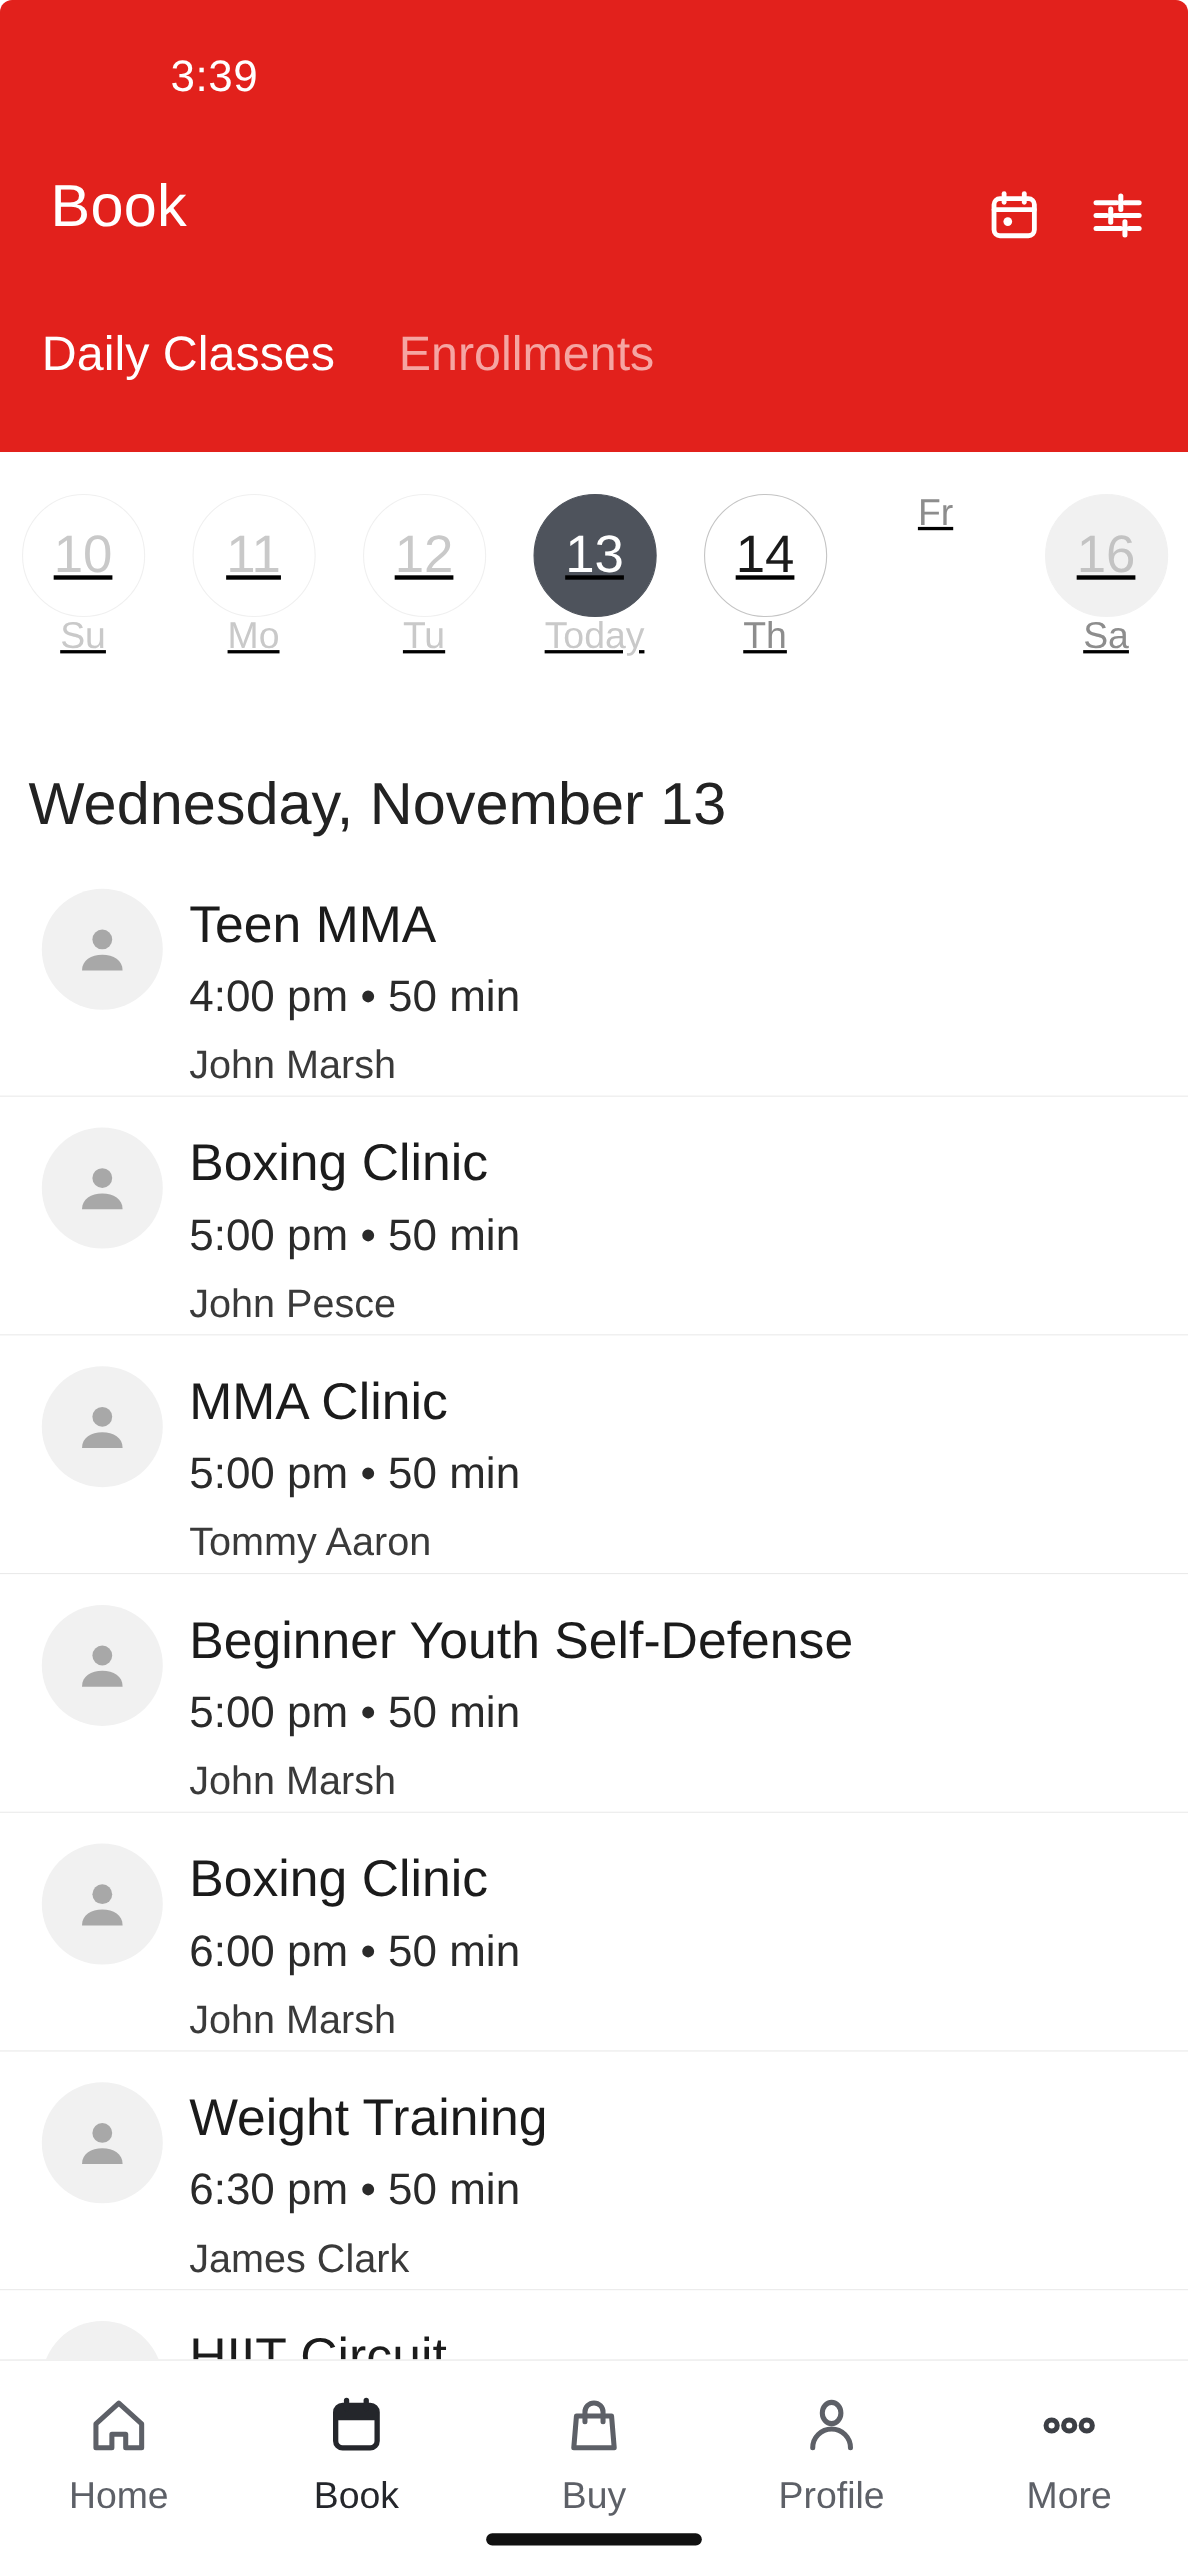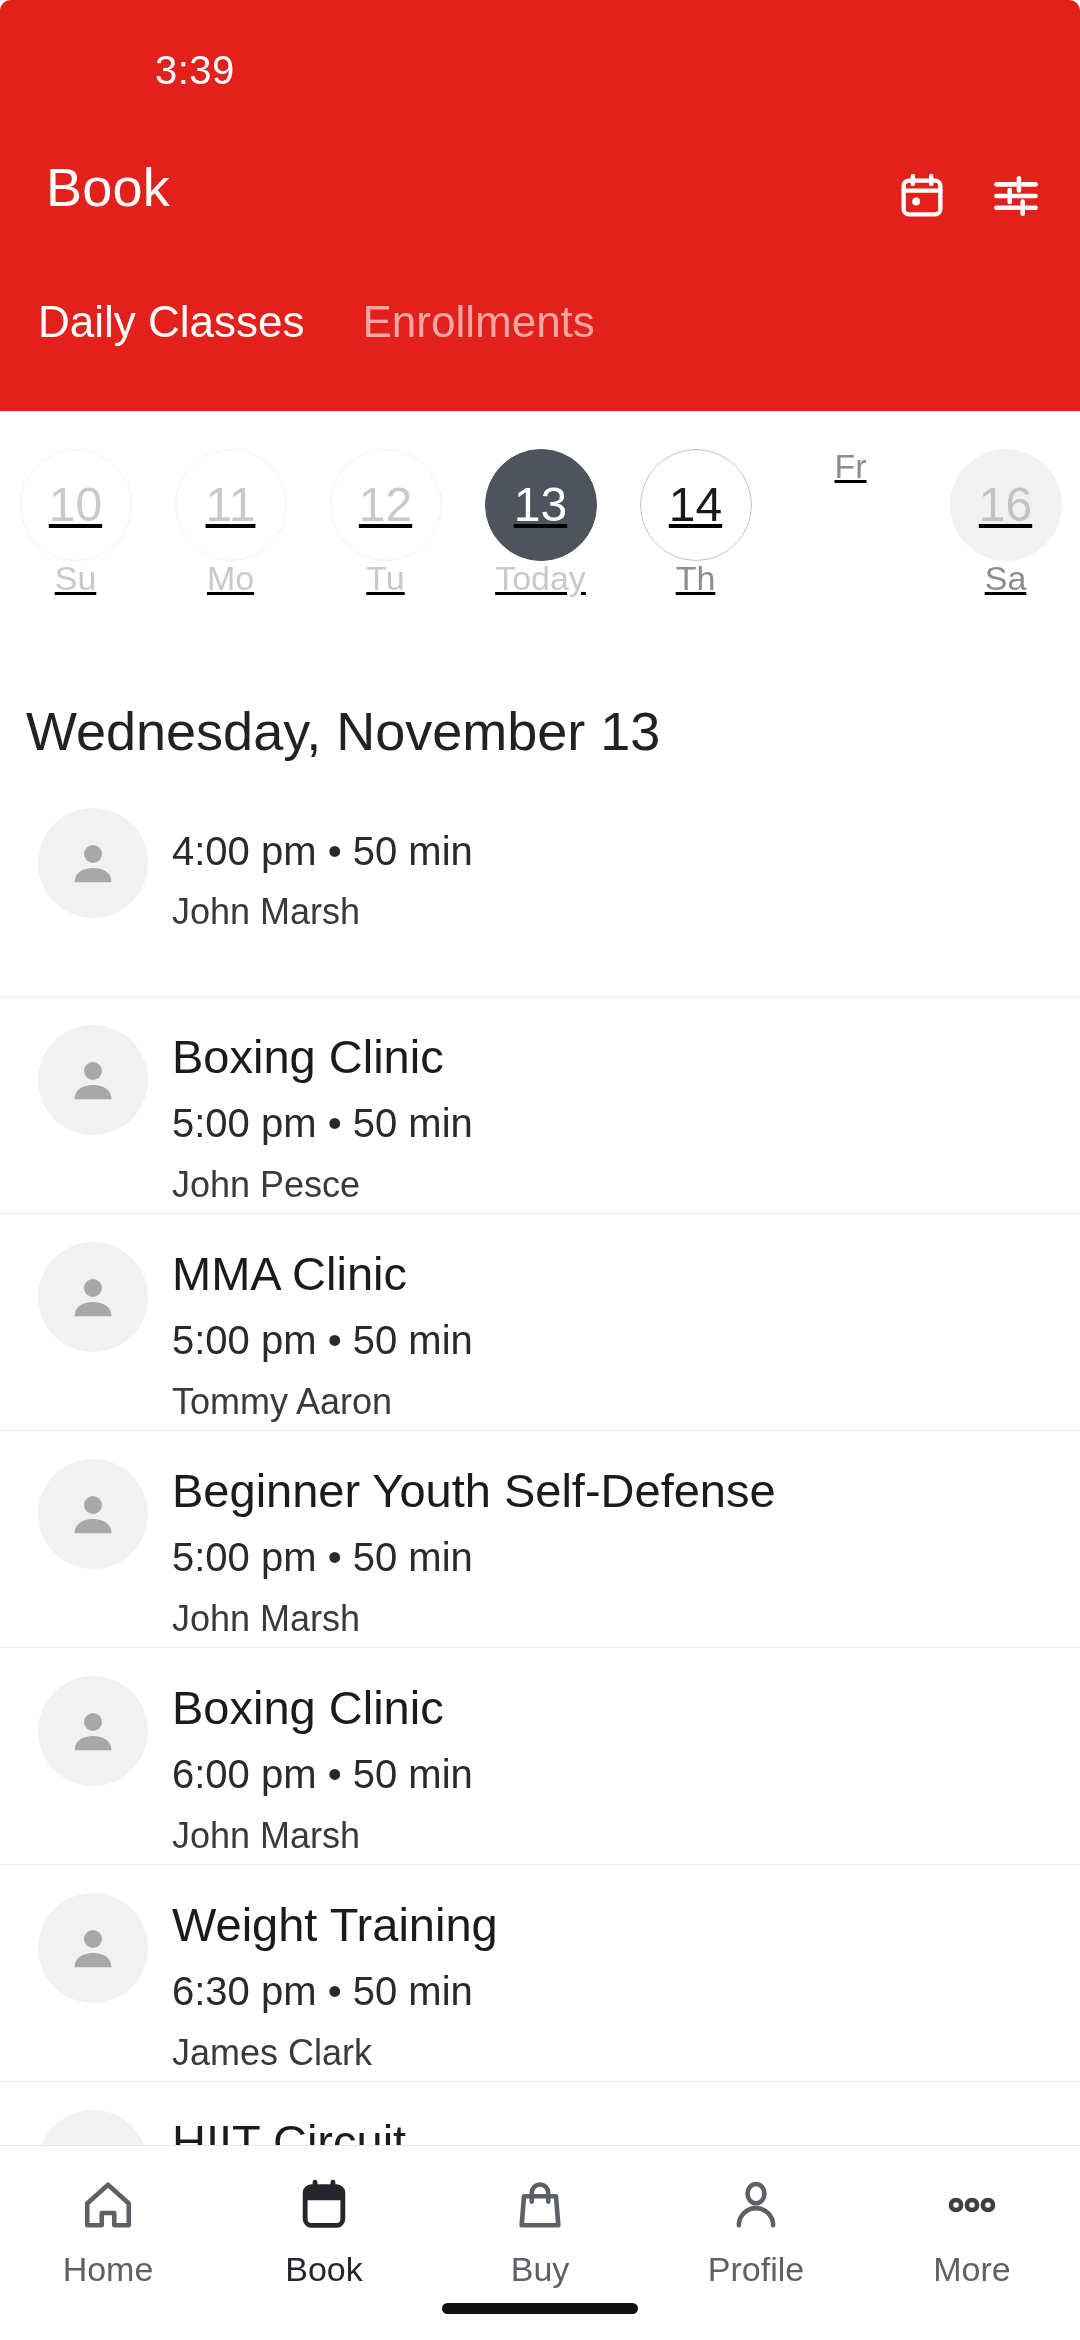--- a/index.html
+++ b/index.html
@@ -211,20 +211,21 @@
   <div class="classlist">
 
     <div class="class-row">
       <div class="avatar">
         <svg width="54" height="54" viewBox="0 0 24 24" fill="#a8a8a8">
             <circle cx="12" cy="8" r="4"></circle>
             <path d="M3.8 20.6c0-4.3 3.7-6.4 8.2-6.4s8.2 2.1 8.2 6.4z"></path>
           </svg>
       </div>
       <div class="class-info">
+        <div class="class-name">Teen MMA</div>
         <div class="class-time">4:00 pm • 50 min</div>
         <div class="class-coach">John Marsh</div>
       </div>
     </div>
 
     <div class="class-row">
       <div class="avatar">
         <svg width="54" height="54" viewBox="0 0 24 24" fill="#a8a8a8">
             <circle cx="12" cy="8" r="4"></circle>
             <path d="M3.8 20.6c0-4.3 3.7-6.4 8.2-6.4s8.2 2.1 8.2 6.4z"></path>

